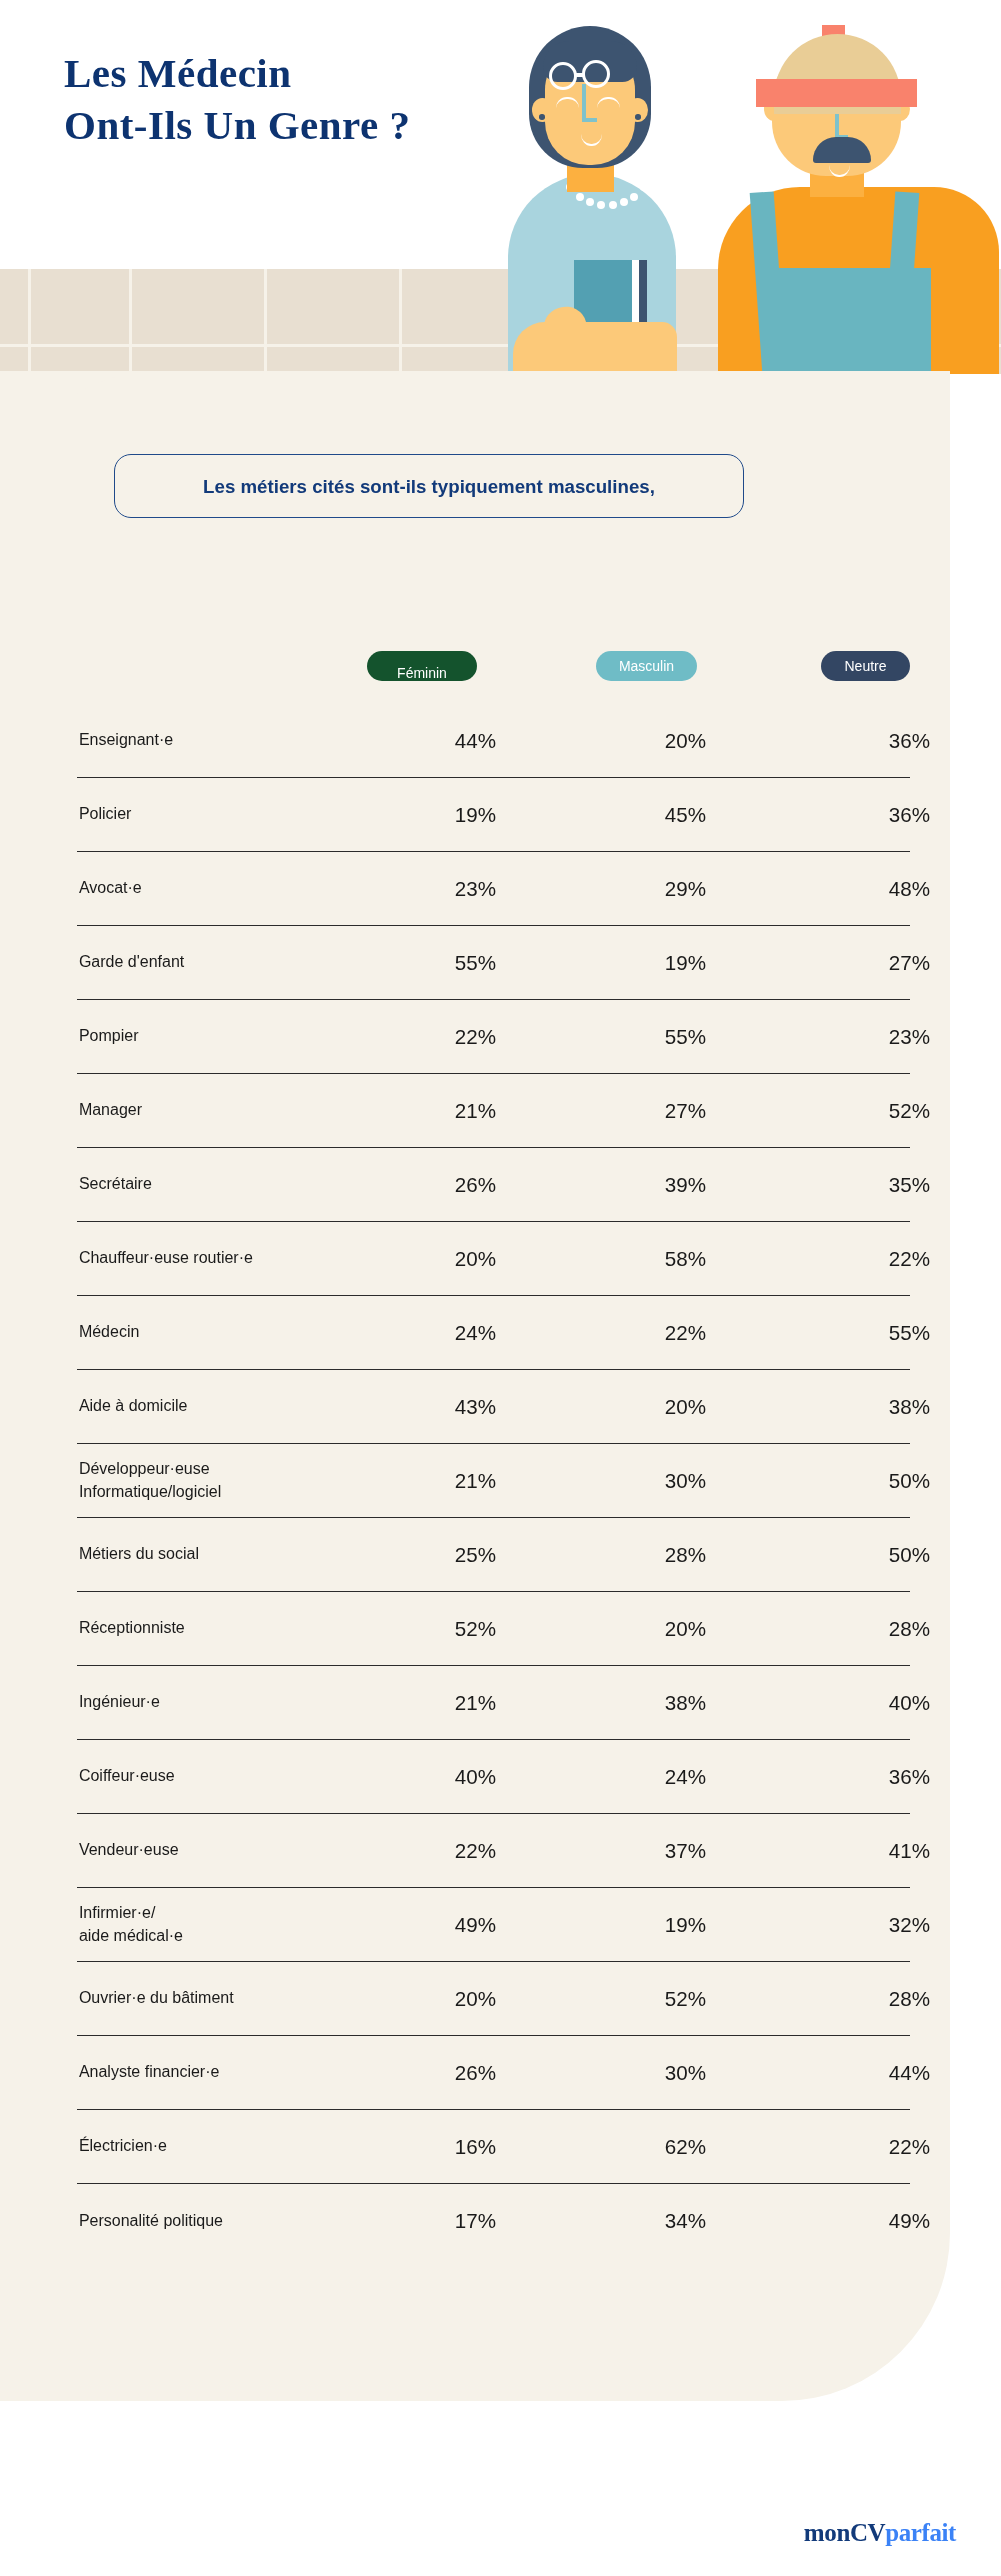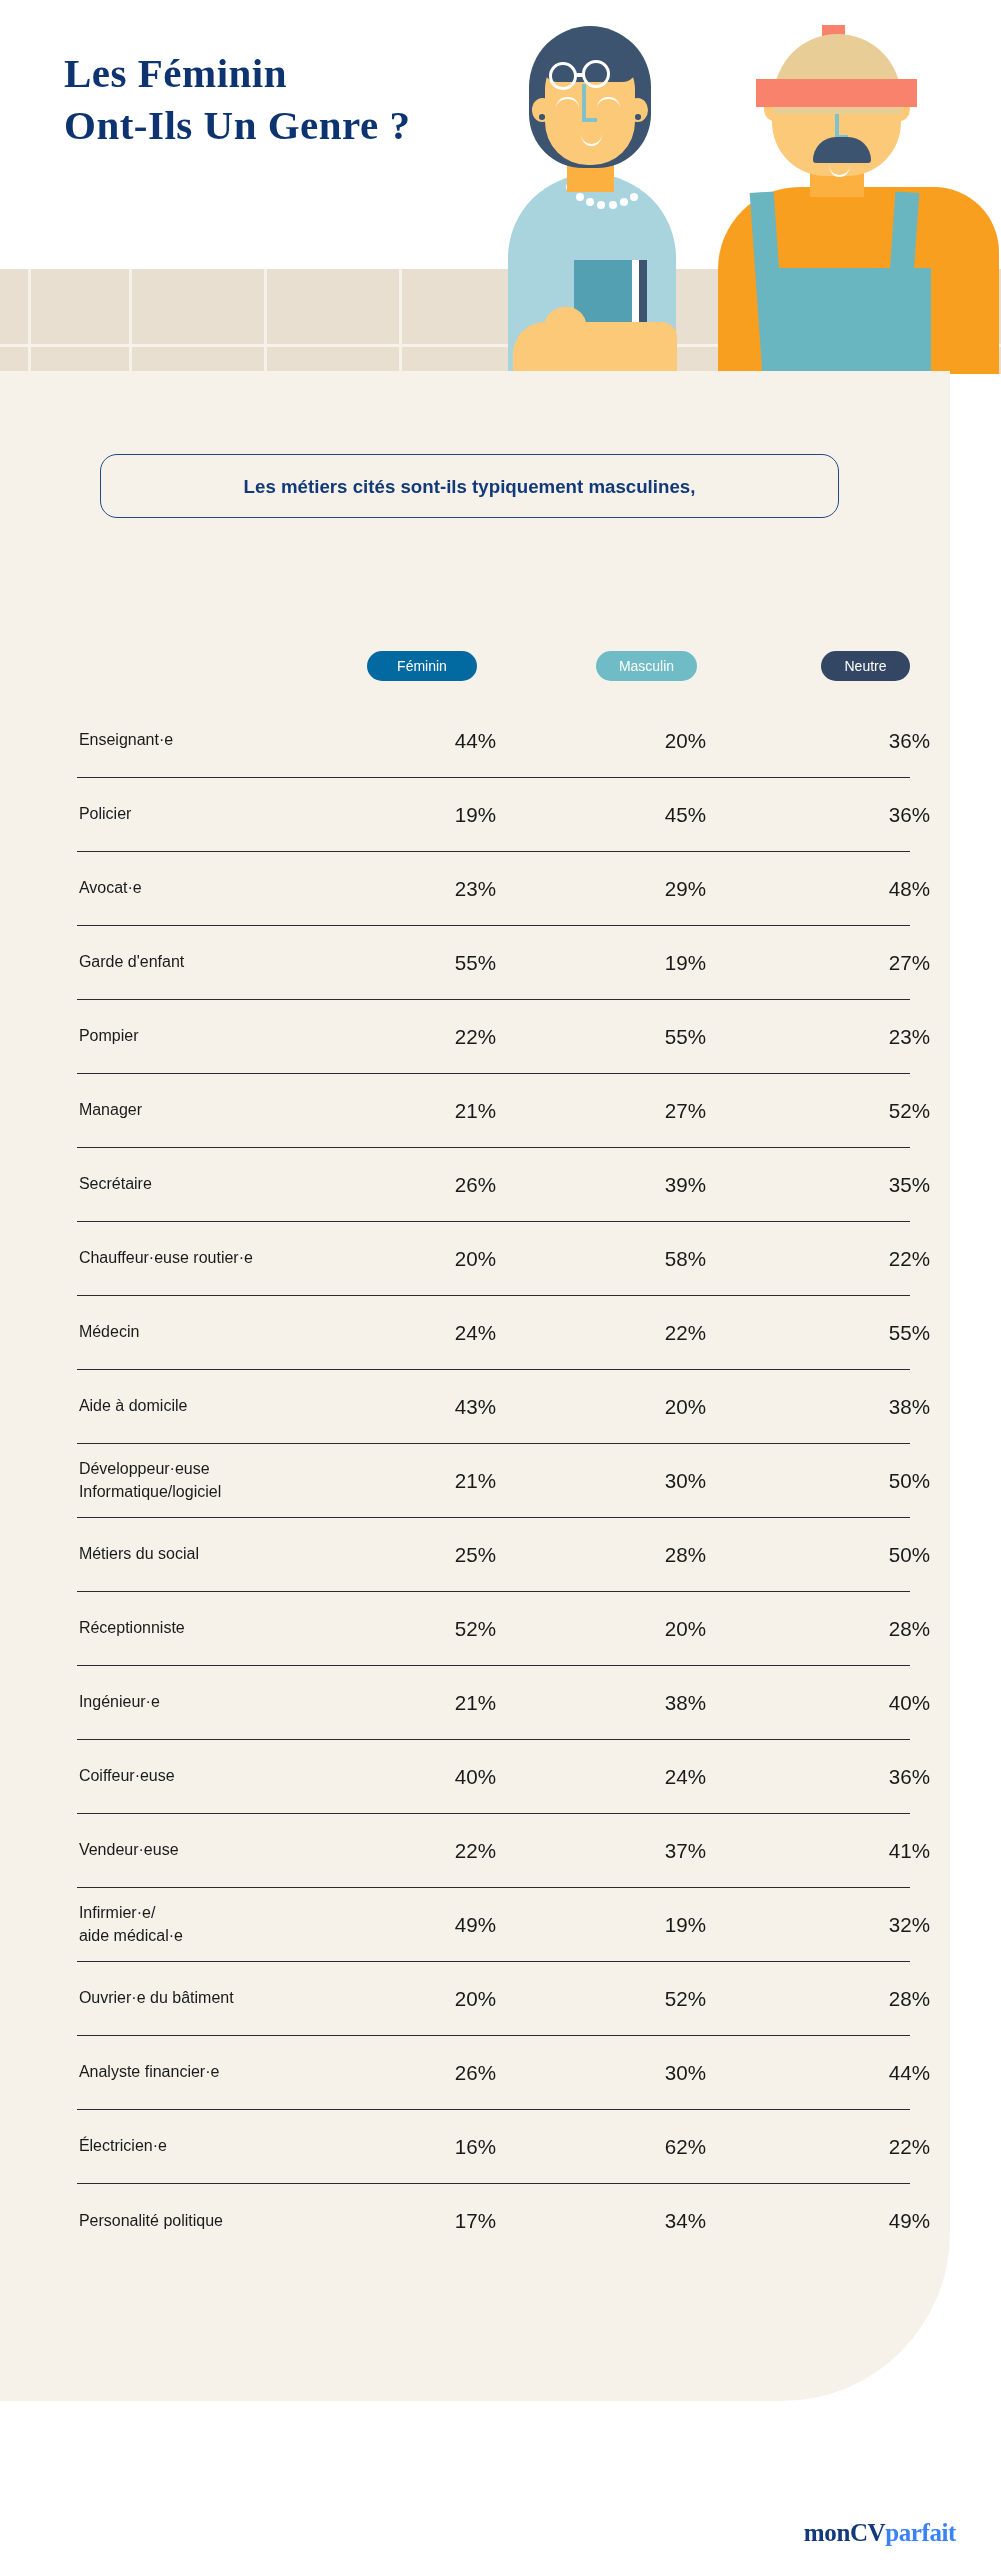--- a/index.html
+++ b/index.html
@@ -79,21 +79,21 @@
     background:#f6f2e9;
     border-radius:0 0 168px 0;
   }
   #card::before{
     content:"";position:absolute;left:0;top:0;width:243px;height:159px;
     background:#f6f2e9;border-radius:168px 0 0 0;
   }
 
   
   #qbox{
-    position:absolute;left:100px;top:454px;width:739px;height:64px;
+    position:absolute;left:114px;top:454px;width:630px;height:64px;
     border:1.9px solid #1f4a8a;border-radius:17px;background:transparent;
     display:flex;align-items:center;justify-content:center;
     padding:13px 22.5px;box-sizing:border-box;
   }
   #qtext{
     font-size:18.7px;font-weight:bold;line-height:25px;color:#123a7a;
     text-align:center;width:100%;
   }
   #qtext .l{display:block;}
 
@@ -137,21 +137,21 @@
   }
   #logo .a{color:#123a7a;}
   #logo .b{color:#3b82f6;}
 </style>
 </head>
 <body>
 
 <div id="header">
 
   <div id="title" style="color: rgb(13, 51, 112);">
-    <span class="line">Les Féminin</span>
+    <span class="line">Les Médecin</span>
     <span class="line">Ont-Ils Un Genre ?</span>
   </div>
 
   <div id="tiles">
     <div class="tile-h" style="top:75px"></div>
     <div class="tile-v" style="left:28px"></div>
     <div class="tile-v" style="left:129px"></div>
     <div class="tile-v" style="left:264px"></div>
     <div class="tile-v" style="left:399px"></div>
     <div class="tile-v" style="left:533px"></div>
@@ -212,21 +212,21 @@
 </div>
 
 <div id="card" style="background: rgb(246, 242, 233);"></div>
 
 <div id="qbox" style="border-color: rgb(31, 74, 138);">
   <div id="qtext" style="color: rgb(18, 58, 122);">
     <span class="l">Les métiers cités sont-ils typiquement masculines,</span>
   </div>
 </div>
 
-<div class="pill" id="pill-f" style="background: #0369a1;">
+<div class="pill" id="pill-f" style="background: #14532d; align-items: flex-end;">
   <span>Féminin</span>
 </div>
 <div class="pill" id="pill-m" style="background: rgb(111, 188, 198);">
   <span>Masculin</span>
 </div>
 <div class="pill" id="pill-n" style="background: rgb(51, 70, 99);">
   <span>Neutre</span>
 </div>
 
 <div id="table">

